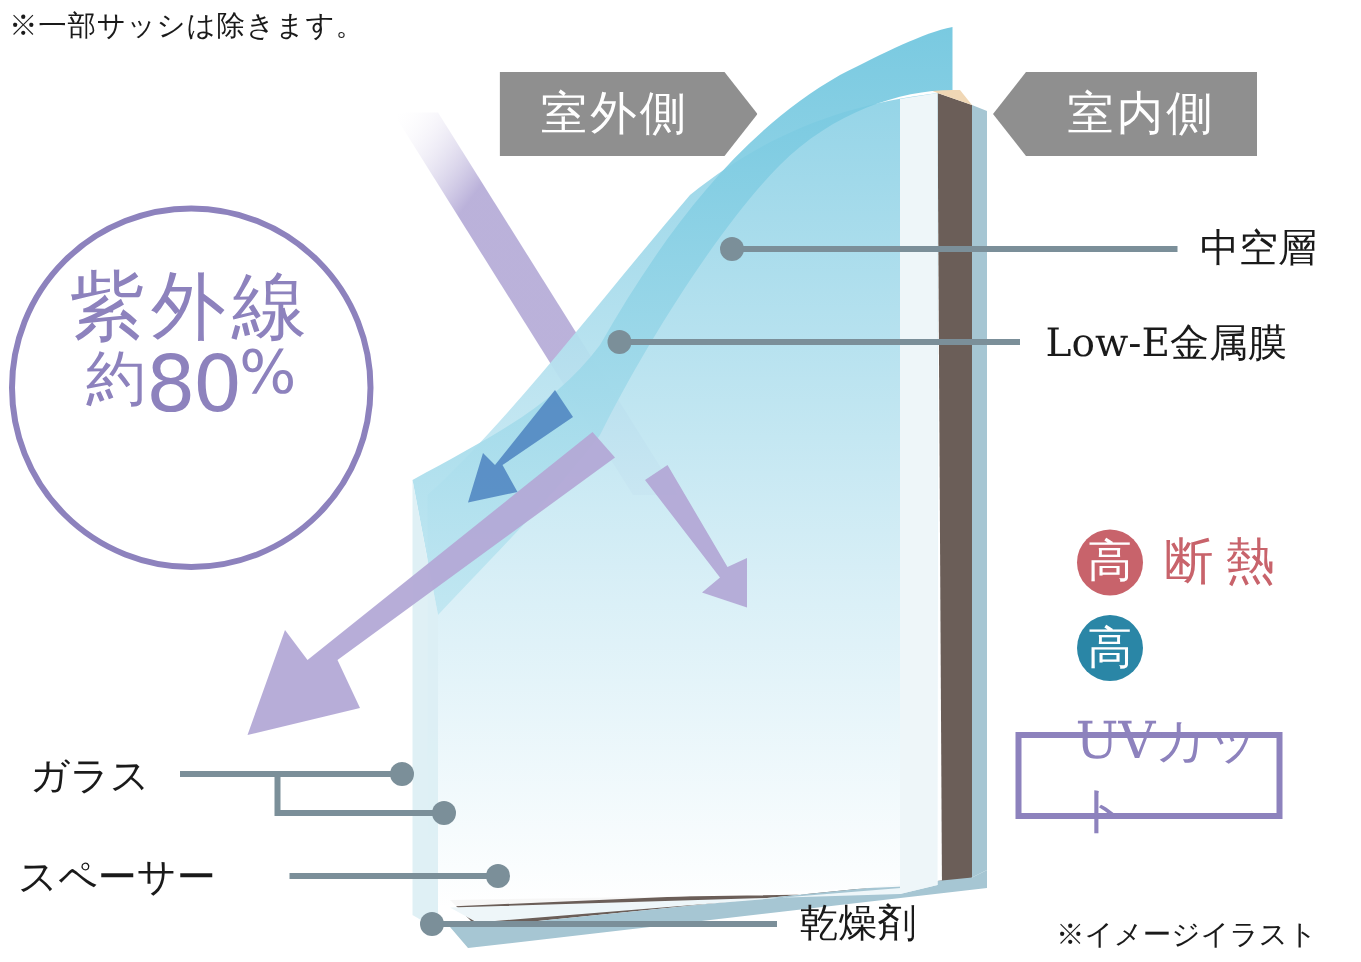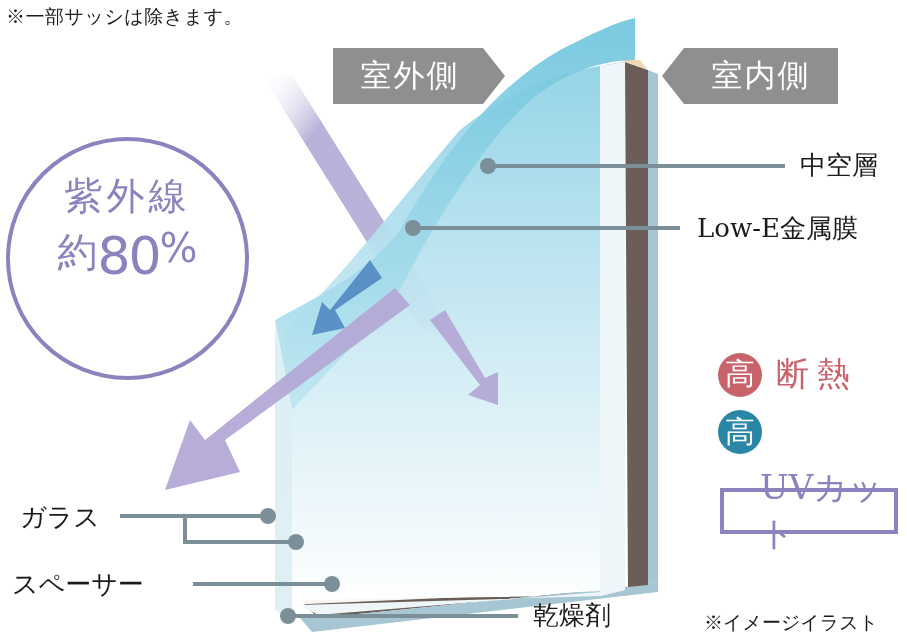--- a/index.html
+++ b/index.html
@@ -10,31 +10,31 @@
   .note-bottom { left:704px; top:610px; font-size:19px; white-space:nowrap; }
   .side-tag { height:56px; background:#8f8f8f; color:#fff; font-size:31px;
               display:flex; align-items:center; justify-content:center; letter-spacing:2px;
               font-family:"DejaVu Sans", "Liberation Sans", sans-serif; font-weight:400; }
   .tag-out { left:333px; top:48px; width:172px; clip-path:polygon(0 0, 150px 0, 172px 50%, 150px 100%, 0 100%); padding-right:18px; box-sizing:border-box; }
   .tag-in { left:662px; top:48px; width:176px; clip-path:polygon(22px 0, 100% 0, 100% 100%, 22px 100%, 0 50%); padding-left:22px; box-sizing:border-box; }
   .uv-circle { left:6px; top:137px; width:243px; height:243px; border-radius:50%;
                border:4px solid #8d82bd; box-sizing:border-box; background:#fff;
                color:#8d82bd; text-align:center;
                font-family:"DejaVu Sans", "Liberation Sans", sans-serif; }
-  .uv-l1 { position:absolute; left:0; right:0; top:30px; font-size:38px; letter-spacing:4px; }
+  .uv-l1 { position:absolute; left:0; right:0; top:30px; font-size:50px; letter-spacing:4px; }
   .uv-l2 { position:absolute; left:0; right:0; top:84px; white-space:nowrap; }
   .uv-l2 .pre { font-size:40px; vertical-align:8px; }
   .uv-l2 .num { font-size:52px; font-weight:normal; letter-spacing:-2px;text-align:center; }
   .uv-l2 .pct { font-size:40px; vertical-align:12px; }
   .uv-l3 { position:absolute; left:0; right:0; top:164px; font-size:38px; letter-spacing:4px; }
   .label { font-size:26px; white-space:nowrap; }
   .badge-row { display:flex; align-items:center; gap:14px; font-size:33px; letter-spacing:8px; }
   .badge-circle { width:44px; height:44px; border-radius:50%; color:#fff; font-size:30px;
                   display:flex; align-items:center; justify-content:center; letter-spacing:0; }
-  .uv-box { left:720px; top:488px; width:178px; height:46px; border:4px solid #8d82bd;
+  .uv-box { left:677px; top:488px; width:178px; height:58px; border:4px solid #8d82bd;
             box-sizing:border-box; color:#8d82bd; font-size:34px;
             display:flex; align-items:center; justify-content:center;padding-left:36px; }
   svg.diagram { position:absolute; left:0; top:0; }
 </style>
 </head>
 <body>
 
 <svg class="diagram" width="907" height="641" viewBox="0 0 907 641">
   <defs>
     <linearGradient id="gInner" x1="0" y1="0" x2="0" y2="1">

